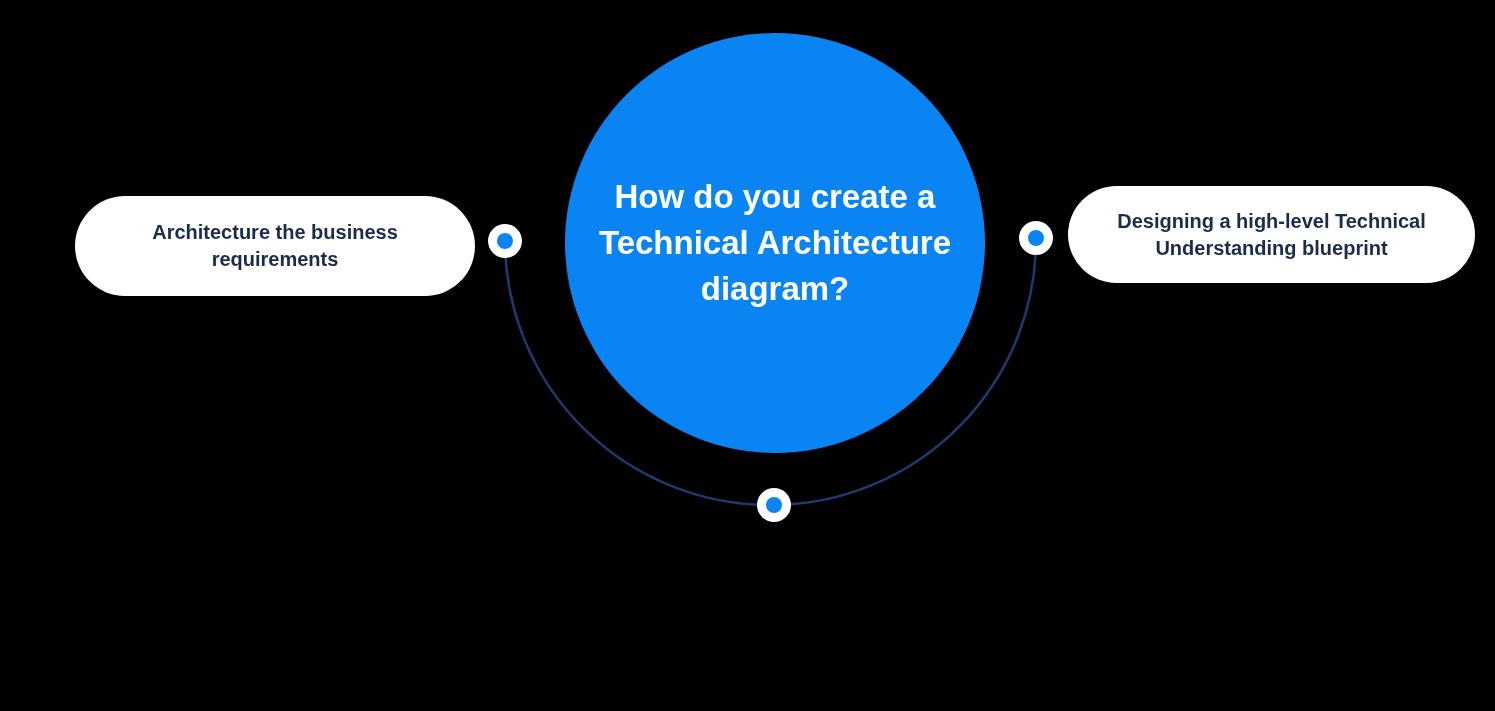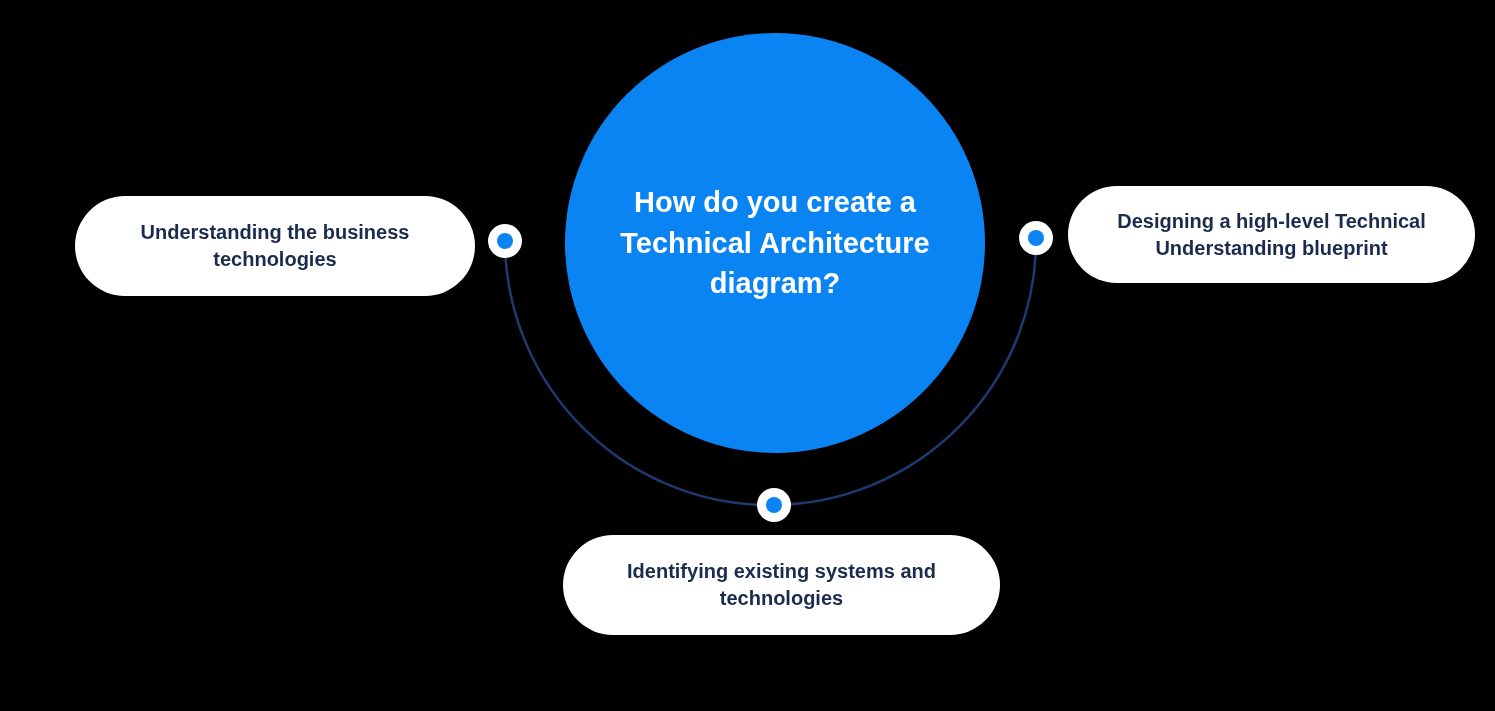--- a/index.html
+++ b/index.html
@@ -23,21 +23,21 @@
   .center-circle{
     position:absolute;left:565px;top:33px;
     width:420px;height:420px;border-radius:50%;
     background:var(--accent-blue);
     display:flex;align-items:center;justify-content:center;
     text-align:center;
   }
   .center-title{
     color:var(--center-text);
     font-weight:bold;
-    font-size:29px;
+    font-size:33px;
     line-height:1.4;
     max-width:360px;
   }
   .node{
     position:absolute;
     background:var(--node-background);
     border-radius:50px;
     display:flex;align-items:center;justify-content:center;
     text-align:center;
     box-sizing:border-box;
@@ -76,30 +76,27 @@
 
   <svg class="arc-svg" viewBox="0 0 1495 711" xmlns="http://www.w3.org/2000/svg" aria-hidden="true">
     <path class="arc-path" d="M 505 241 A 265 265 0 0 0 774 505 A 265 265 0 0 0 1036 238"></path>
   </svg>
 
   <div class="center-circle">
     <div class="center-title">How do you create a Technical Architecture diagram?</div>
   </div>
 
   <div class="node node-left">
-    <span class="node-label">Understanding the business technologies</span>
+    <span class="node-label">Architecture the business requirements</span>
   </div>
 
   <div class="node node-right">
     <span class="node-label">Designing a high-level Technical Understanding blueprint</span>
   </div>
 
-  <div class="node node-bottom">
-    <span class="node-label">Identifying existing systems and technologies</span>
-  </div>
 
   <div class="dot dot-left">
     <span class="dot-inner"></span>
   </div>
   <div class="dot dot-bottom">
     <span class="dot-inner"></span>
   </div>
   <div class="dot dot-right">
     <span class="dot-inner"></span>
   </div>

